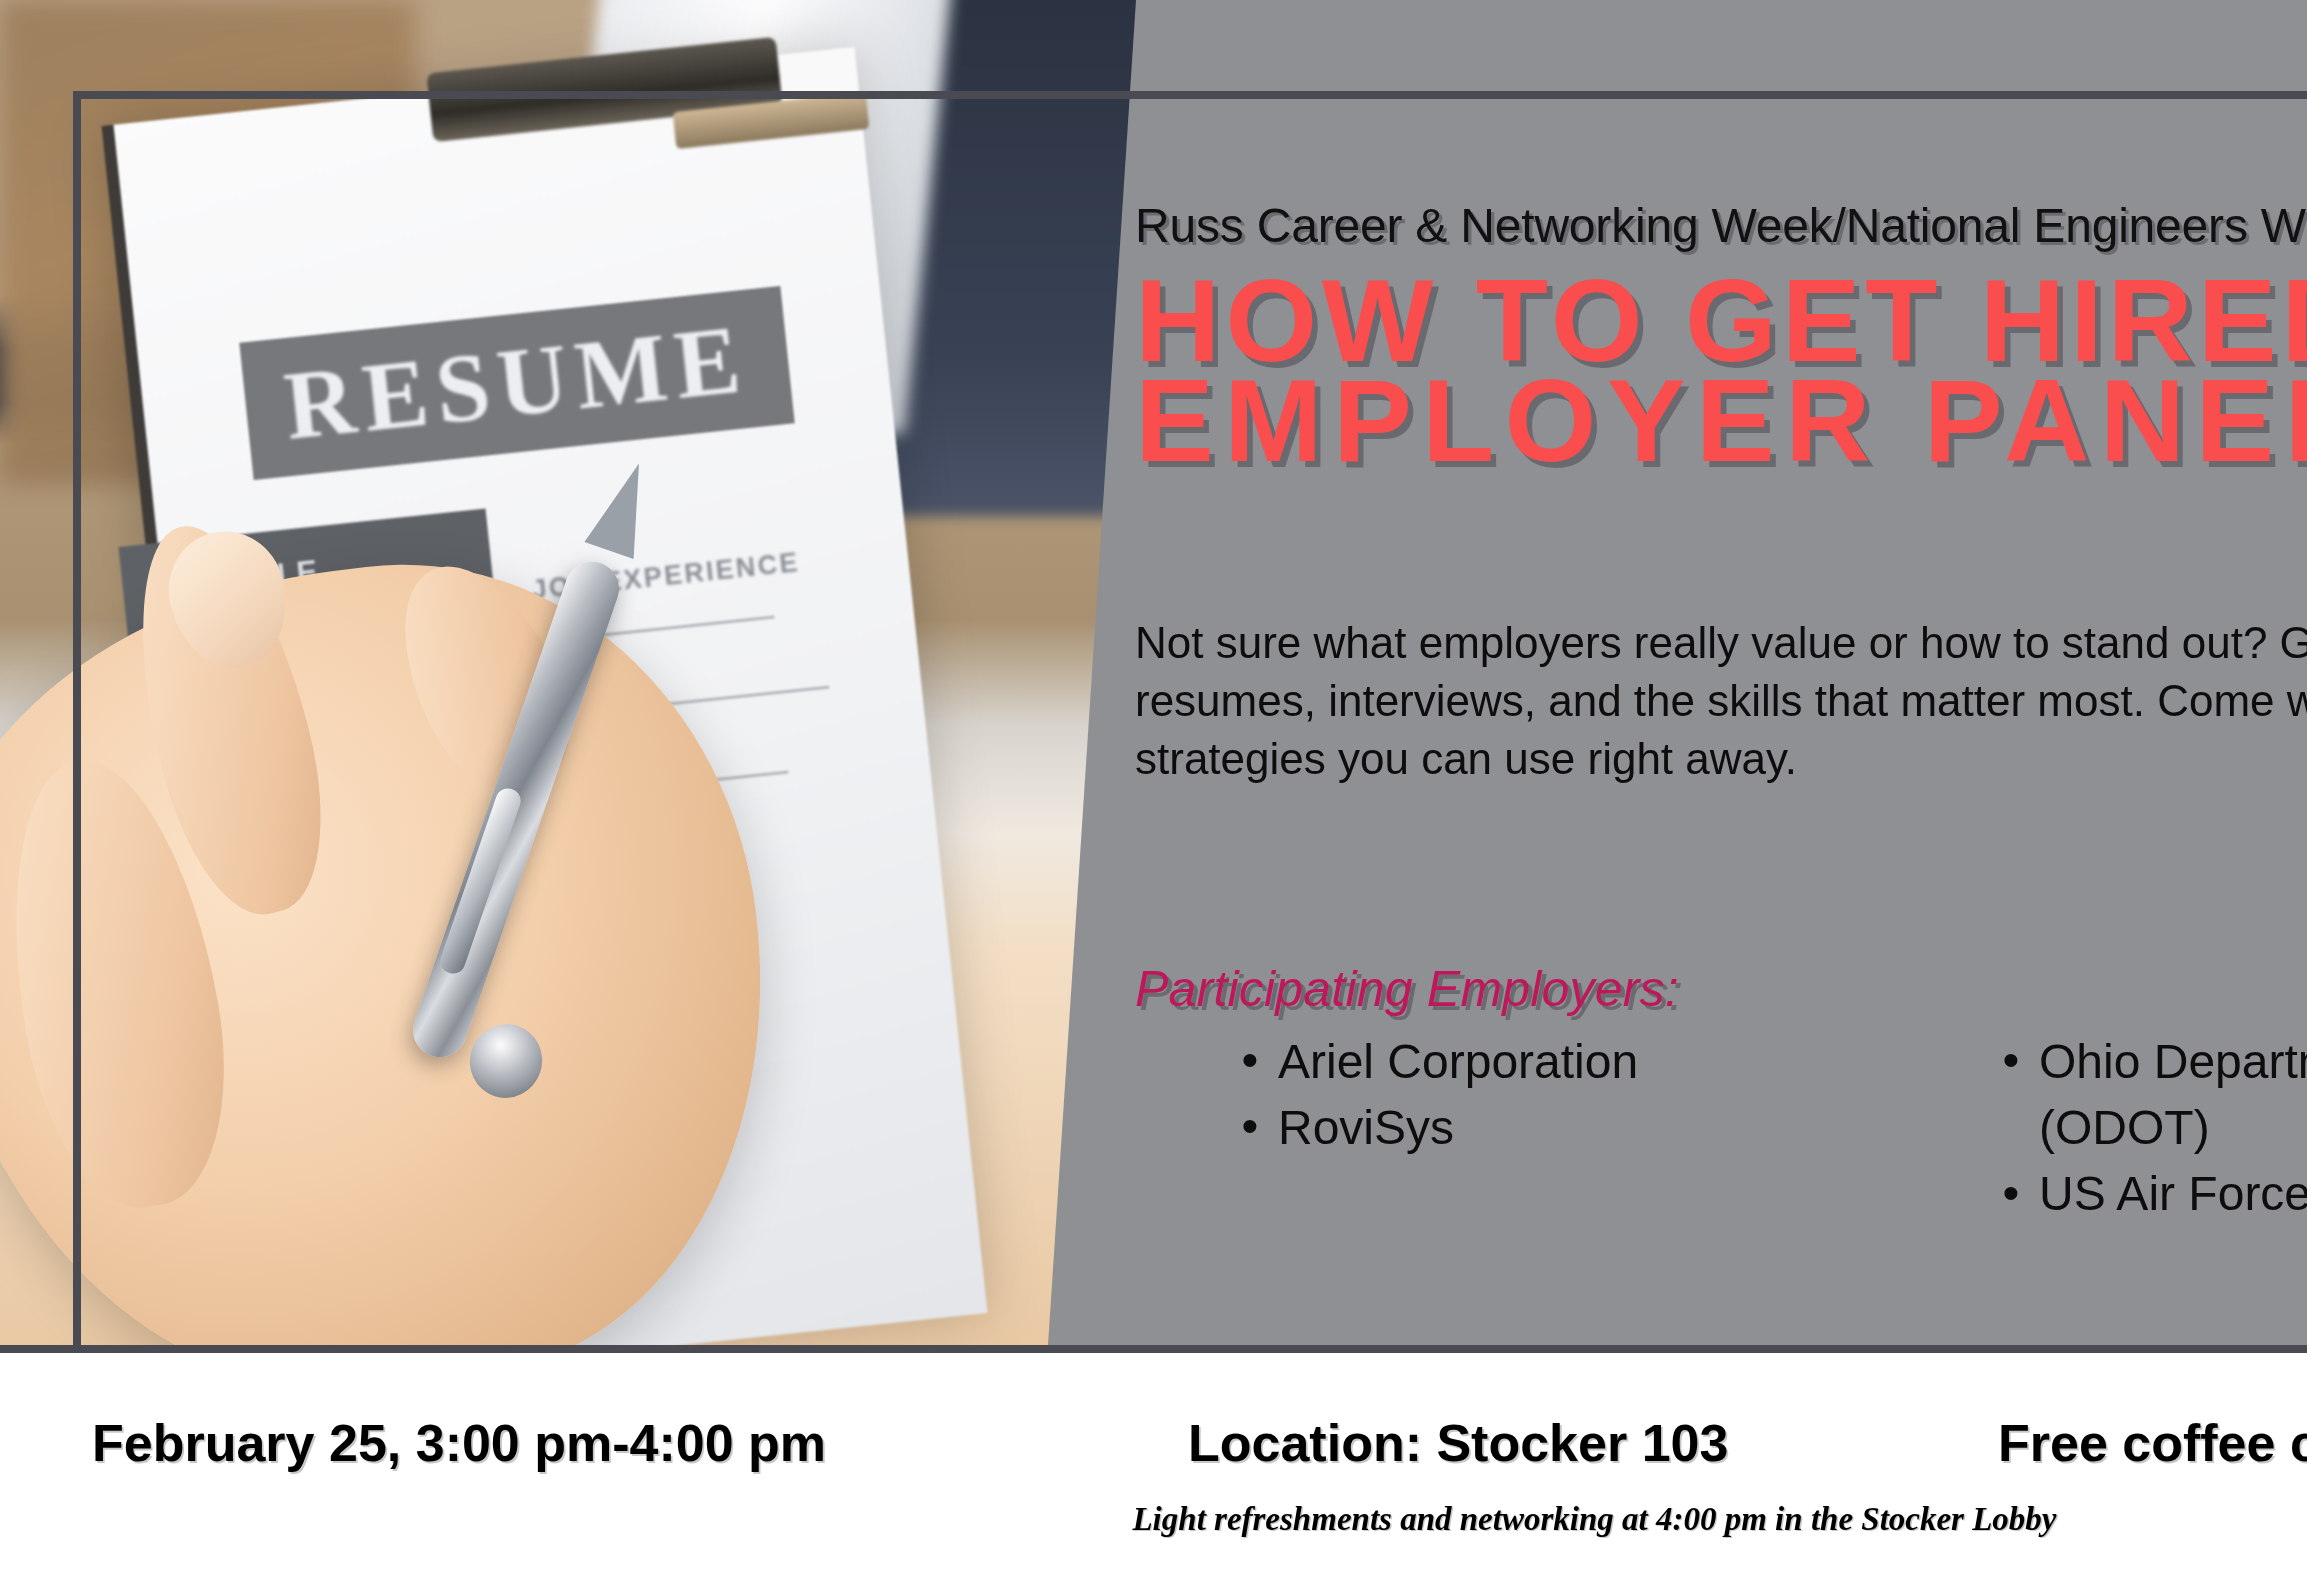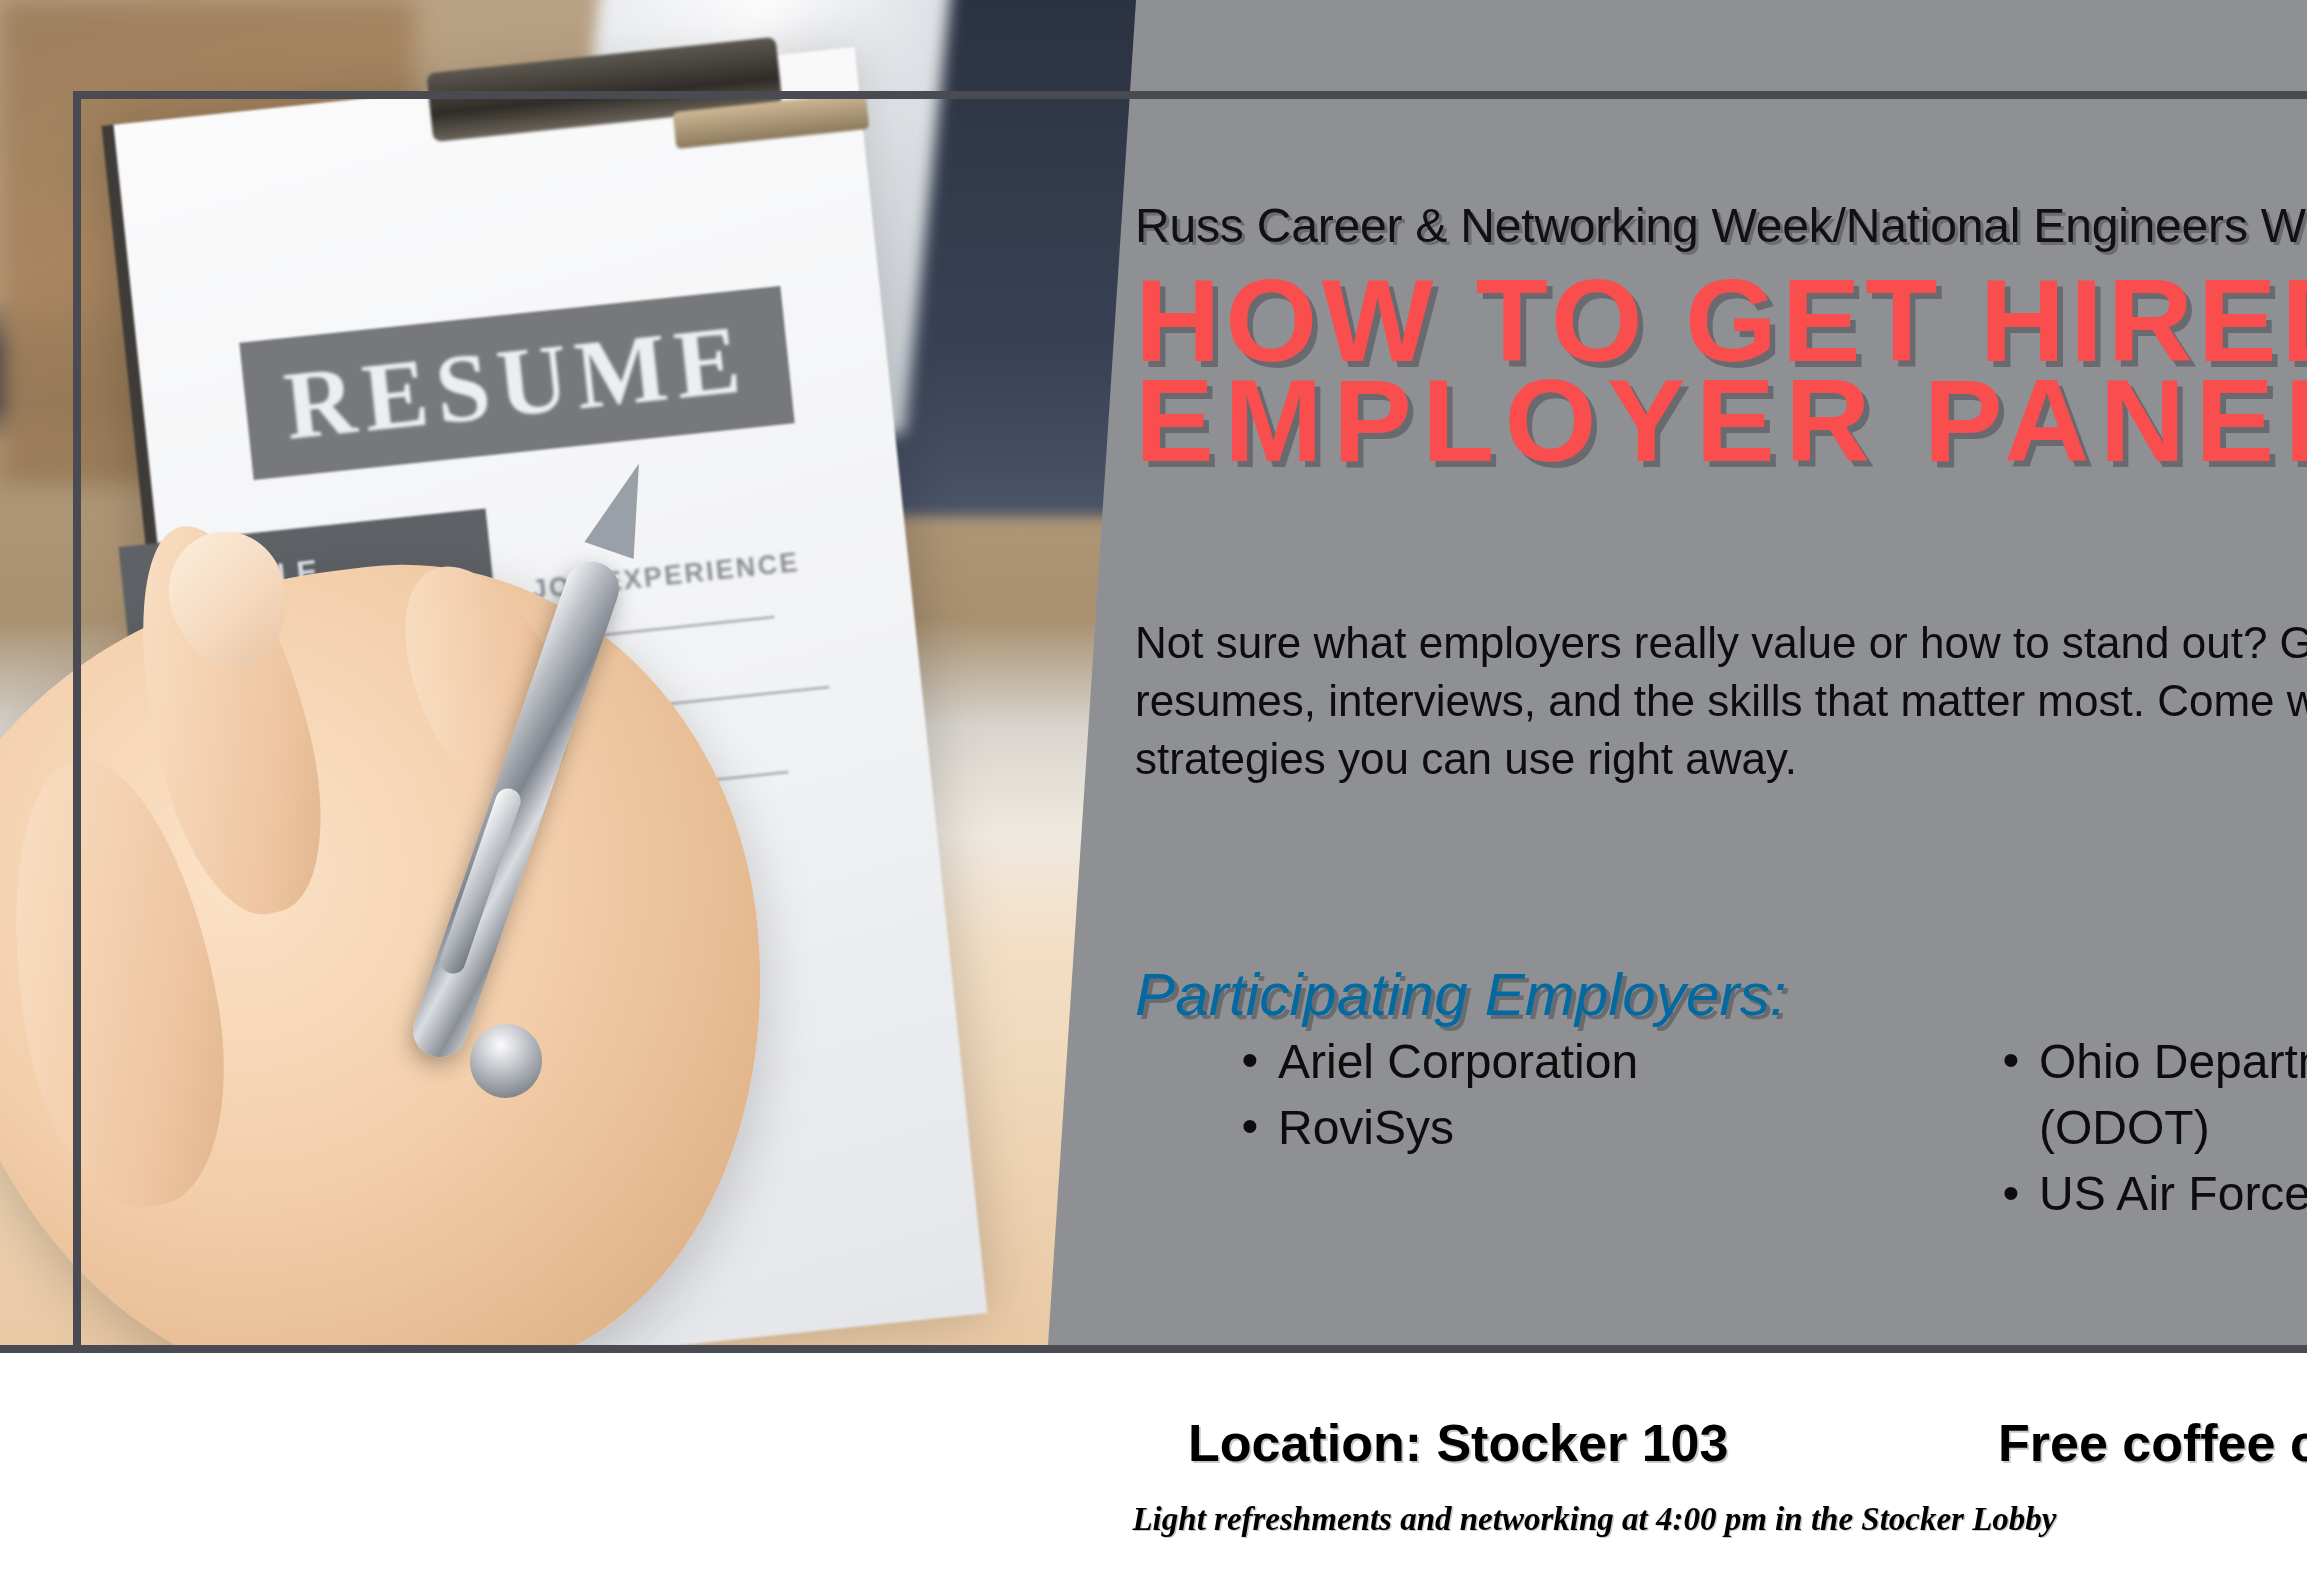--- a/index.html
+++ b/index.html
@@ -149,21 +149,21 @@
     transform:scaleX(1.02);transform-origin:left top;
     text-shadow:5.5px 5.5px 0 rgba(74,74,82,.55);
   }
   .headline .l1{display:block;letter-spacing:4.6px;}
   .headline .l2{display:block;letter-spacing:10px;}
   .body{
     position:absolute;left:0;top:614px;width:1735px;
     font-size:44px;line-height:1.32;color:#0d0d0d;font-weight:400;
   }
   .pe-title{
-    position:absolute;left:0;top:960px;font-size:60px;color:#0369a1;
+    position:absolute;left:0;top:960px;font-size:50px;color:#be185d;
     font-style:italic;font-weight:400;letter-spacing:0.2px;
     text-shadow:4.2px 4.2px 0 rgba(62,62,66,.45);
   }
   .cols{position:absolute;left:0;top:1029px;width:1827px;display:flex;gap:92px;}
   .col{list-style:none;margin:0;padding:0;}
   .col li{
     font-size:48px;line-height:1.38;color:#0d0d0d;
     padding-left:41px;position:relative;white-space:pre-line;
   }
   .col li::before{
@@ -303,20 +303,21 @@
       </ul>
       <ul class="col col-b">
         <li>Ohio Department of Transportation (ODOT)</li>
         <li>US Air Force</li>
       </ul>
     </div>
   </div>
 
   <div class="footer">
     <div class="footer-row">
+      <div class="f-item f1">February 25, 3:00 pm-4:00 pm</div>
       <div class="f-item f2">Location: Stocker 103</div>
       <div class="f-item f3">Free coffee cards for the first 30 students</div>
     </div>
     <div class="footer-note">Light refreshments and networking at 4:00 pm in the Stocker Lobby</div>
   </div>
 
 </div>
 
 
 </body></html>

